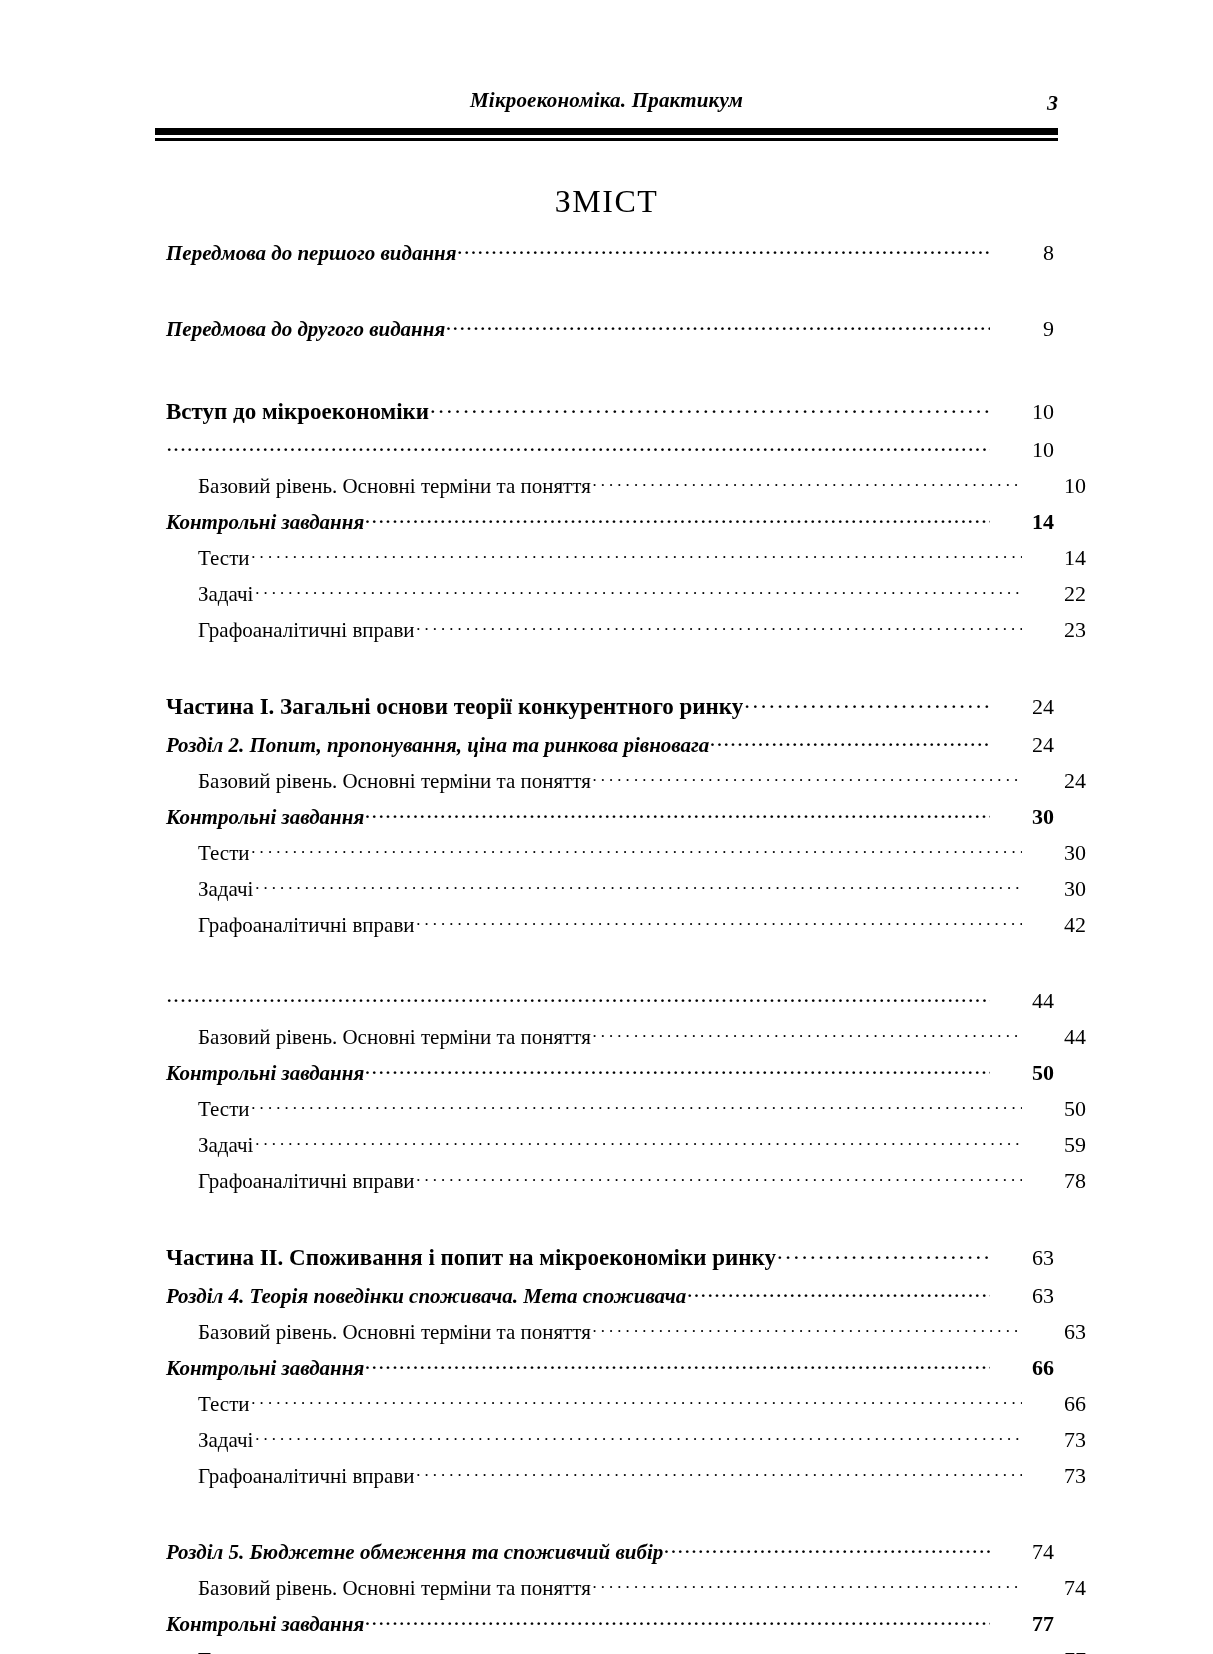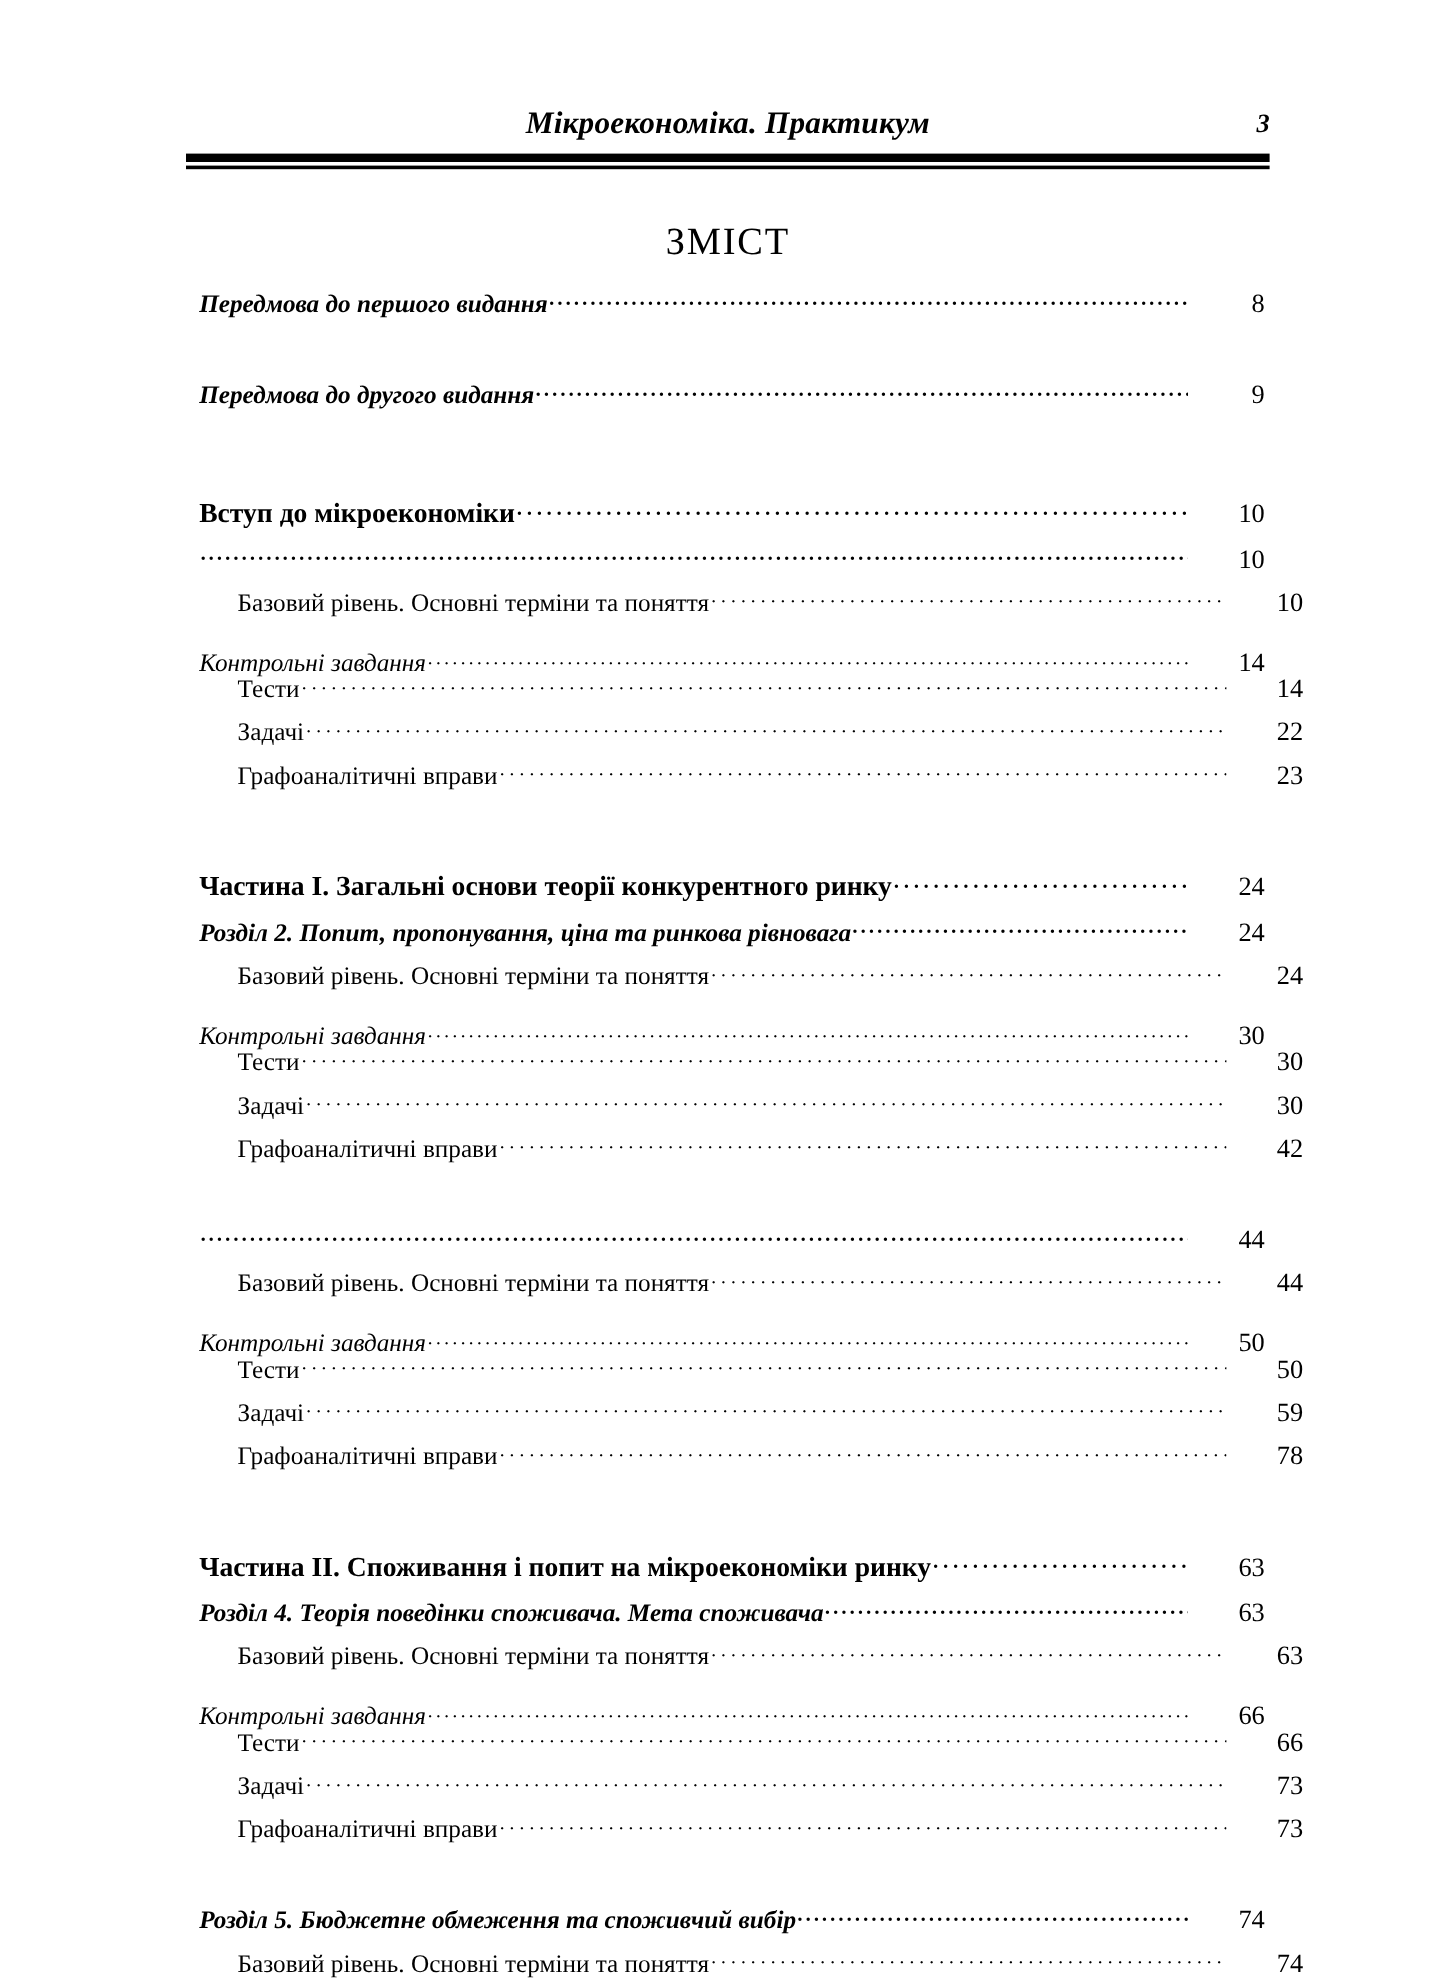--- a/index.html
+++ b/index.html
@@ -32,21 +32,21 @@
     height: 34px;
   }
   .runhead-title {
     position: absolute;
     left: 0;
     top: 0;
     width: 903px;
     text-align: center;
     font-style: italic;
     font-weight: bold;
-    font-size: 26px;
+    font-size: 21px;
     letter-spacing: 0.2px;
     white-space: nowrap;
   }
   .runhead-pageno {
     position: absolute;
     right: 0;
     top: 2px;
     font-style: italic;
     font-weight: bold;
     font-size: 22px;
@@ -120,27 +120,27 @@
   .entry .pageno {
     flex: 0 0 62px;
     text-align: right;
     white-space: nowrap;
   }
 
   
   .s-front  { font-size: 21px; font-style: italic; font-weight: bold; margin-top: 40px; }
   .s-front  .pageno { font-style: normal; font-weight: normal; font-size: 22px; }
 
-  .s-part   { font-size: 23px; font-weight: bold; font-style: normal; margin-top: 16px; }
+  .s-part   { font-size: 23px; font-weight: bold; font-style: normal; }
   .s-part   .pageno { font-weight: normal; font-size: 22px; }
 
   .s-chapter{ font-size: 21px; font-weight: bold; font-style: italic; }
   .s-chapter .pageno { font-weight: normal; font-style: normal; font-size: 22px; }
 
-  .s-sub-it { font-size: 21px; font-style: italic; font-weight: normal; align-items: flex-end; }
+  .s-sub-it { font-size: 21px; font-style: italic; font-weight: bold; }
   .s-sub-it .pageno { font-style: normal; font-size: 22px; }
 
   .s-plain  { font-size: 21px; font-style: normal; font-weight: normal; margin-left: 32px; }
   .s-plain  .pageno { font-size: 22px; }
 
   
   .row      { height: 36px; }
   .row-tall { height: 39px; }
   .spacer-s { height: 14px; }
   .spacer-m { height: 32px; }

